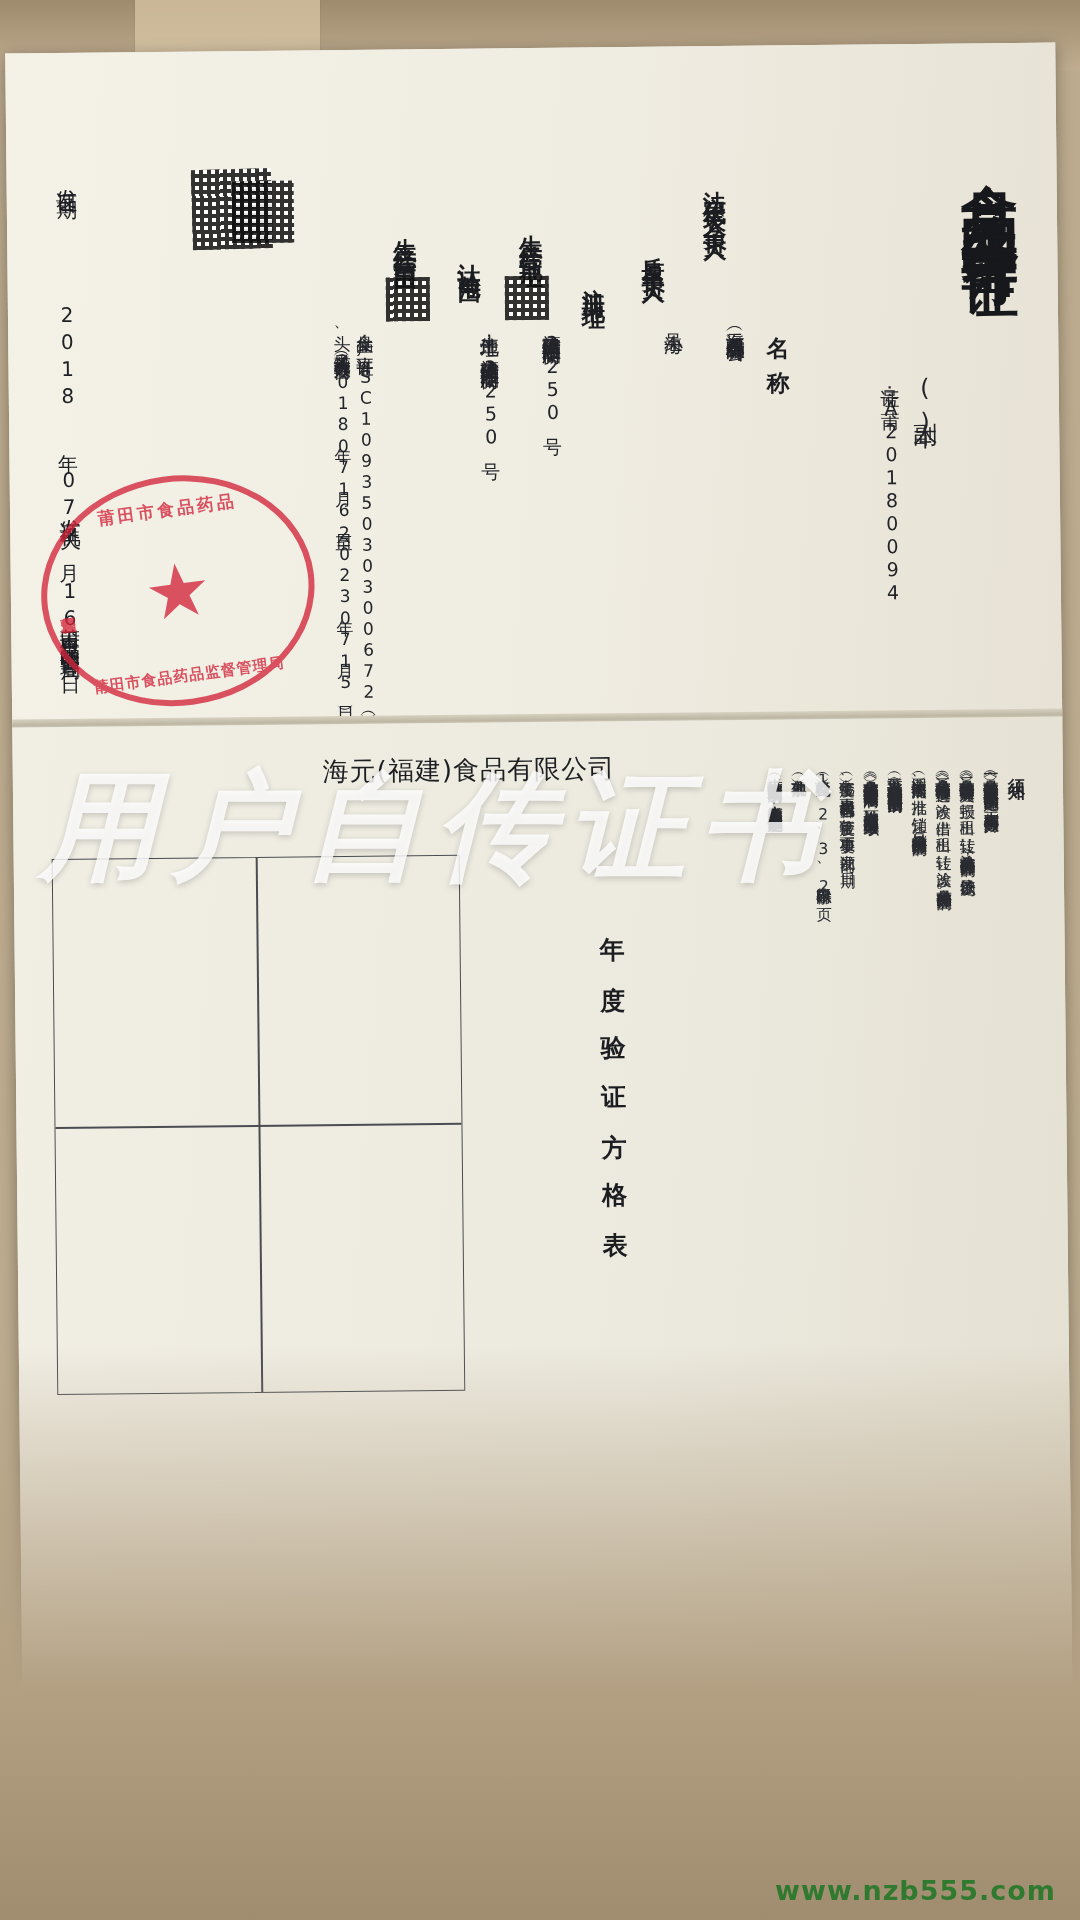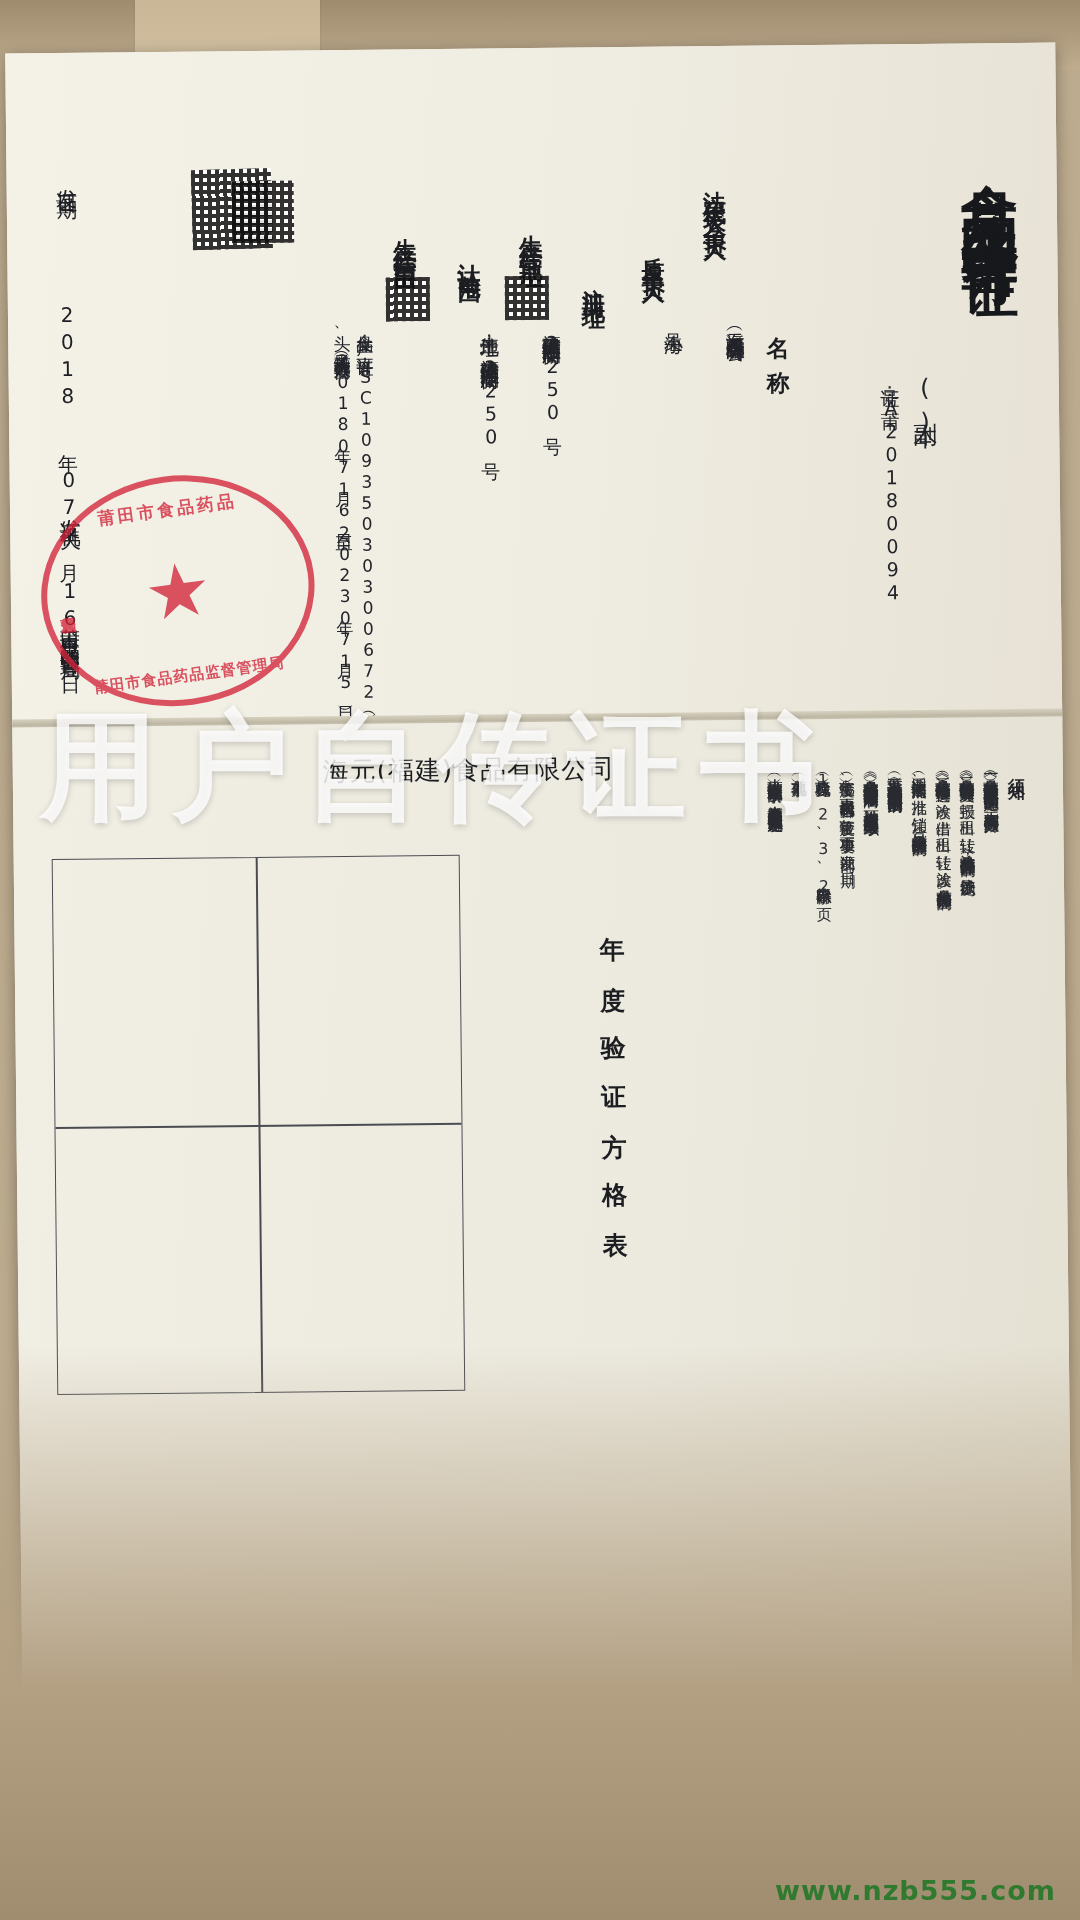--- a/index.html
+++ b/index.html
@@ -154,26 +154,27 @@
   }
   .grid-box{
     position:absolute;left:38px;top:132px;width:406px;height:534px;
     border:1.5px solid #4a4c52;
   }
   .grid-box .vline{position:absolute;left:50%;top:0;width:1.5px;height:100%;background:#4a4c52;}
   .grid-box .hline{position:absolute;left:0;top:50%;height:1.5px;width:100%;background:#4a4c52;}
 
   
   .watermark{
-    position:absolute;left:40px;top:688px;
+    position:absolute;left:40px;top:748px;
     font-size:118px;font-weight:bold;color:rgba(255,255,255,.82);
     letter-spacing:14px;
     text-shadow:0 2px 6px rgba(0,0,0,.18);
     white-space:nowrap;
     pointer-events:none;
+    font-style:italic;
   }
   .wm-small{
     position:absolute;right:24px;bottom:14px;
     font-size:27px;color:#2f7a2f;font-weight:bold;letter-spacing:1px;text-align:center;
   }
 </style>
 </head>
 <body>
 
 <div class="photo">

